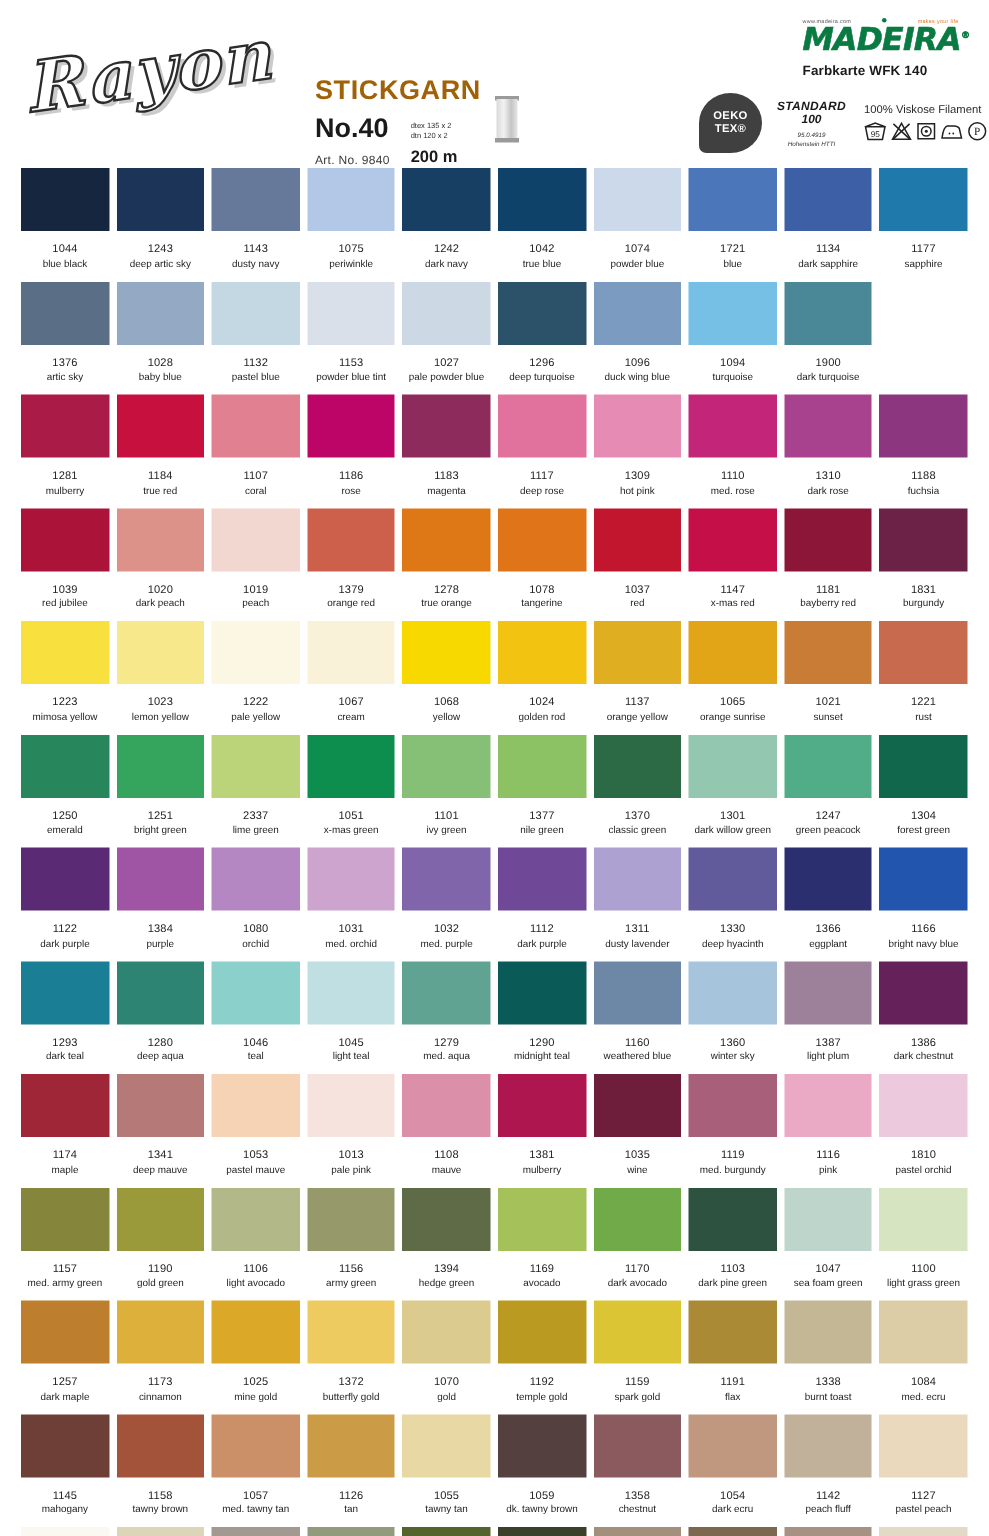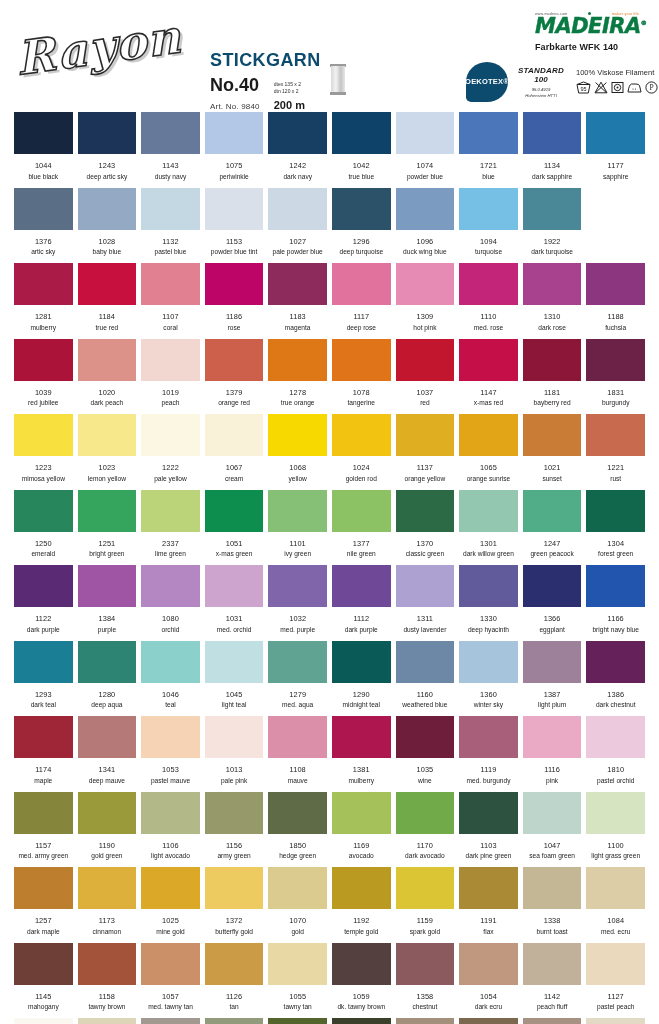--- a/index.html
+++ b/index.html
@@ -19,39 +19,39 @@
     font-family: "DejaVu Serif", serif;
     font-size: 46px; font-style: italic; font-weight: bold;
     color: #ffffff;
     letter-spacing: 1px;
     transform: rotate(-8deg) skewX(-6deg);
     -webkit-text-stroke: 1.6px #2b2b2b;
     text-shadow: 3px 3px 0 rgba(160,160,160,.55);
   }
 
   .prod-block { position: absolute; left: 196px; top: 50px; }
-  .prod-title { font-size: 18px; font-weight: bold; color:#0c4a6e; letter-spacing: .4px; }
+  .prod-title { font-size: 18px; font-weight: bold; color:#a16207; letter-spacing: .4px; }
   .prod-no { font-size: 18px; font-weight: bold; color:#1a1a1a; margin-top: 4px; }
   .prod-art { font-size: 8px; color:#3a3a3a; margin-top: 6px; letter-spacing:.2px;}
   .prod-row { display:flex; align-items:flex-end; gap: 14px; }
   .prod-left { display:flex; flex-direction:column; }
   .spec-col { font-size: 5px; line-height: 1.55; color:#2e2e2e; padding-bottom:3px; }
   .len { font-size: 11px; font-weight: bold; color:#1a1a1a; }
 
   .spool { position:absolute; left: 316px; top: 62px; width: 16px; height: 34px; }
   .spool .body { position:absolute; left:1px; top:4px; width:14px; height:26px;
     background: linear-gradient(90deg,#d9d9d9,#f2f2f2 35%,#c4c4c4 70%,#e6e6e6); }
   .spool .cap { position:absolute; left:0; width:16px; height:3px; background:#9a9a9a; }
   .spool .cap.top { top:2px; } .spool .cap.bot { top:30px; }
 
   .oeko { position:absolute; left: 452px; top: 62px; width: 42px; height: 40px; }
   .oeko .blob {
-    width: 42px; height: 40px; background:#0c4a6e;
+    width: 42px; height: 40px; background:#404040;
     border-radius: 50% 50% 50% 12%;
-    display:flex; align-items:center; justify-content:center;
+    display:flex; flex-direction:column; align-items:center; justify-content:center;
     color:#fff; font-size:7.5px; font-weight:bold; line-height:1.15; letter-spacing:.2px;
   }
   .std { position:absolute; left: 498px; top: 66px; text-align:center; width:58px;font-style:italic; }
   .std .t1 { font-size: 8px; font-weight:bold; color:#1a1a1a; letter-spacing:.2px;}
   .std .t2 { font-size: 8px; font-weight:bold; color:#1a1a1a; }
   .std .t3 { font-size: 4.2px; color:#333; margin-top:3px; line-height:1.5; }
 
   .care-block { position:absolute; left: 562px; top: 68px; width: 96px; }
   .care-txt { font-size: 7.5px; color:#2a2a2a; white-space:nowrap; }
   .care-icons { display:flex; gap:3px; margin-top:4px; align-items:center; }
@@ -258,21 +258,21 @@
           <div class="cnum">1096</div>
           <div class="cname">duck wing blue</div>
         </div>
         <div class="cell">
           <div class="chip" style="background: rgb(118, 192, 230);"></div>
           <div class="cnum">1094</div>
           <div class="cname">turquoise</div>
         </div>
         <div class="cell">
           <div class="chip" style="background: rgb(74, 136, 151);"></div>
-          <div class="cnum">1922</div>
+          <div class="cnum">1900</div>
           <div class="cname">dark turquoise</div>
         </div>
       </div>
       <div class="rowgap"></div>
       <div class="row">
         <div class="cell">
           <div class="chip" style="background: rgb(171, 27, 72);"></div>
           <div class="cnum">1281</div>
           <div class="cname">mulberry</div>
         </div>
@@ -657,21 +657,21 @@
           <div class="cnum">1106</div>
           <div class="cname">light avocado</div>
         </div>
         <div class="cell">
           <div class="chip" style="background: rgb(150, 153, 106);"></div>
           <div class="cnum">1156</div>
           <div class="cname">army green</div>
         </div>
         <div class="cell">
           <div class="chip" style="background: rgb(94, 107, 70);"></div>
-          <div class="cnum">1850</div>
+          <div class="cnum">1394</div>
           <div class="cname">hedge green</div>
         </div>
         <div class="cell">
           <div class="chip" style="background: rgb(165, 194, 90);"></div>
           <div class="cnum">1169</div>
           <div class="cname">avocado</div>
         </div>
         <div class="cell">
           <div class="chip" style="background: rgb(113, 171, 73);"></div>
           <div class="cnum">1170</div>

